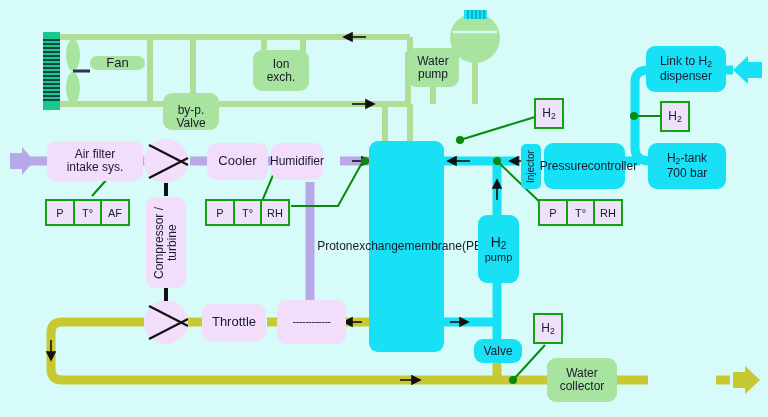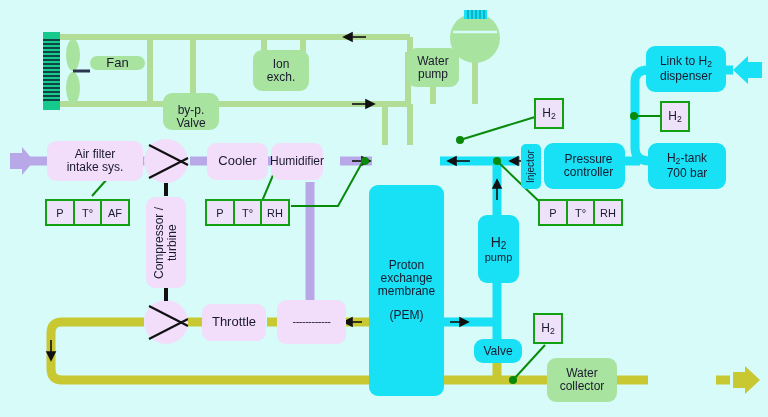--- a/index.html
+++ b/index.html
@@ -255,21 +255,21 @@
   </div>
 
   <div class="box air" style="left:202px;top:304px;width:64px;height:37px;font-size:13px;">
     <span>Throttle</span>
   </div>
 
   <div class="box air" style="left:277px;top:300px;width:69px;height:44px;font-size:11px;letter-spacing:-0.5px;">
     <span>------------</span>
   </div>
 
-  <div class="box h2" style="left:369px;top:141px;width:75px;height:211px;font-size:12px;flex-direction:column;margin-top:44px;">
+  <div class="box h2" style="left:369px;top:141px;width:75px;height:211px;font-size:12px;">
     <span>Proton</span>
     <span>exchange</span>
     <span>membrane</span>
     <span style="height:12px"></span>
     <span>(PEM)</span>
   </div>
 
   <div class="box h2" style="left:478px;top:215px;width:41px;height:68px;font-size:12px;flex-direction:column;">
     <span style="font-size:14px;">
       <span>H</span><sub>2</sub>
@@ -278,21 +278,21 @@
   </div>
 
   <div class="box h2" style="left:474px;top:339px;width:48px;height:24px;font-size:12px;">
     <span>Valve</span>
   </div>
 
   <div class="box h2 vert" style="left:521px;top:144px;width:20px;height:45px;font-size:10px;border-radius:5px;">
     <span>Injector</span>
   </div>
 
-  <div class="box h2" style="left:544px;top:143px;width:81px;height:46px;font-size:12px;flex-direction:column;padding-left:8px;">
+  <div class="box h2" style="left:544px;top:143px;width:81px;height:46px;font-size:12px;flex-direction:row;padding-left:8px;">
     <span>Pressure</span>
     <span>controller</span>
   </div>
 
   <div class="box h2" style="left:648px;top:143px;width:78px;height:46px;font-size:12px;flex-direction:column;">
     <span>
       <span>H</span><sub>2</sub><span>-tank</span>
     </span>
     <span>700 bar</span>
   </div>

